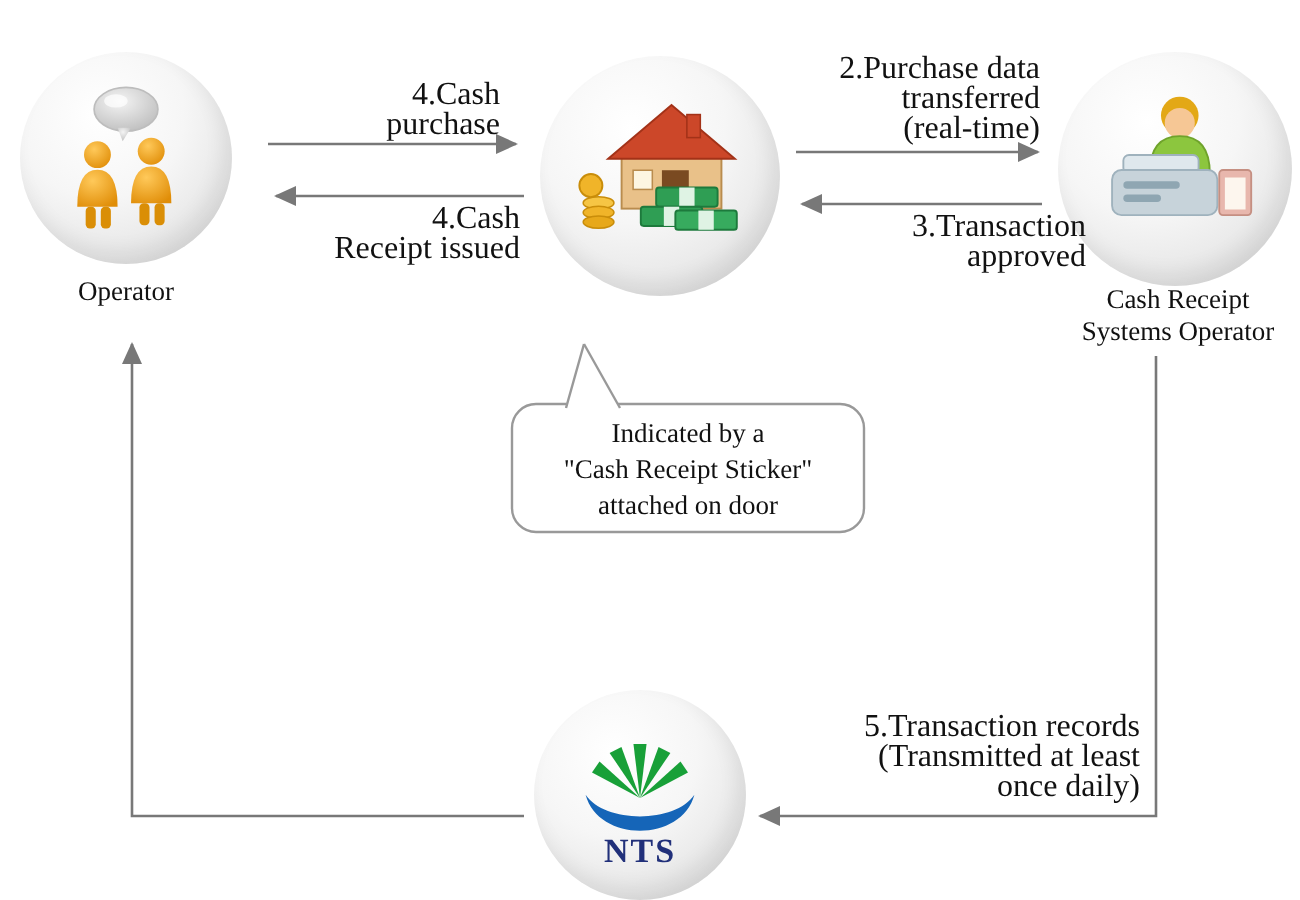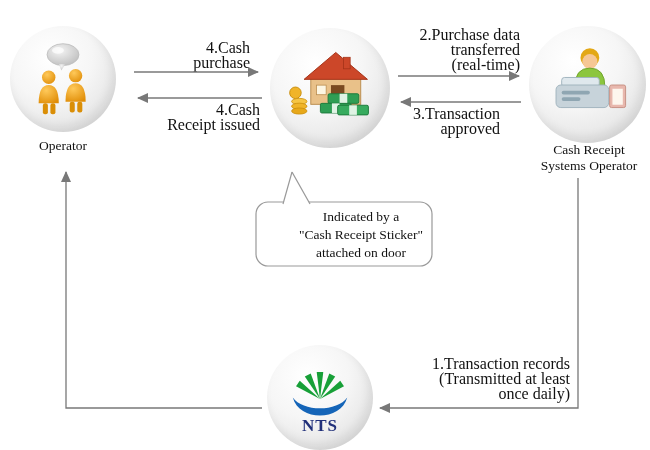--- a/index.html
+++ b/index.html
@@ -22,21 +22,21 @@
     position:absolute;text-align:right;white-space:pre-line;
     font-size:16px;line-height:15px;color:var(--text,#111);
   }
   .nts-word{
     position:absolute;text-align:center;
     font-family:Liberation Serif, serif;font-weight:700;
     font-size:17px;letter-spacing:1px;color:var(--nts-text-navy,#21307a);
   }
   .callout-text{
     position:absolute;text-align:center;white-space:pre-line;
-    font-size:13.5px;line-height:18px;color:var(--text,#111);z-index:4;padding-left:17px;
+    font-size:13.5px;line-height:18px;color:var(--text,#111);z-index:4;
   }
   svg.overlay{position:absolute;left:0;top:0;z-index:3;pointer-events:none;}
   .bubble svg{display:block;}
 </style>
 </head>
 <body>
 
 <div class="canvas">
 
   <svg class="overlay" width="650" height="450" viewBox="0 0 650 450">
@@ -161,23 +161,23 @@
   </div>
   <div class="nts-word" style="left:267px;top:416px;width:106px;">NTS</div>
 
   <div class="flow-label" style="left:140px;top:40px;width:110px;">4.Cash
 purchase</div>
   <div class="flow-label" style="left:130px;top:102px;width:130px;">4.Cash
 Receipt issued</div>
   <div class="flow-label" style="left:405px;top:27px;width:115px;">2.Purchase data
 transferred
 (real-time)</div>
-  <div class="flow-label" style="left:385px;top:106px;width:115px;">3.Transaction
+  <div class="flow-label" style="left:428px;top:106px;width:115px;">3.Transaction
 approved</div>
-  <div class="flow-label" style="left:415px;top:356px;width:155px;">1.Transaction records
+  <div class="flow-label" style="left:415px;top:356px;width:155px;">5.Transaction records
 (Transmitted at least
 once daily)</div>
 
   <div class="callout-text" style="left:256px;top:208px;width:176px;">Indicated by a
 "Cash Receipt Sticker"
 attached on door</div>
 
 </div>
 
 </body></html>

